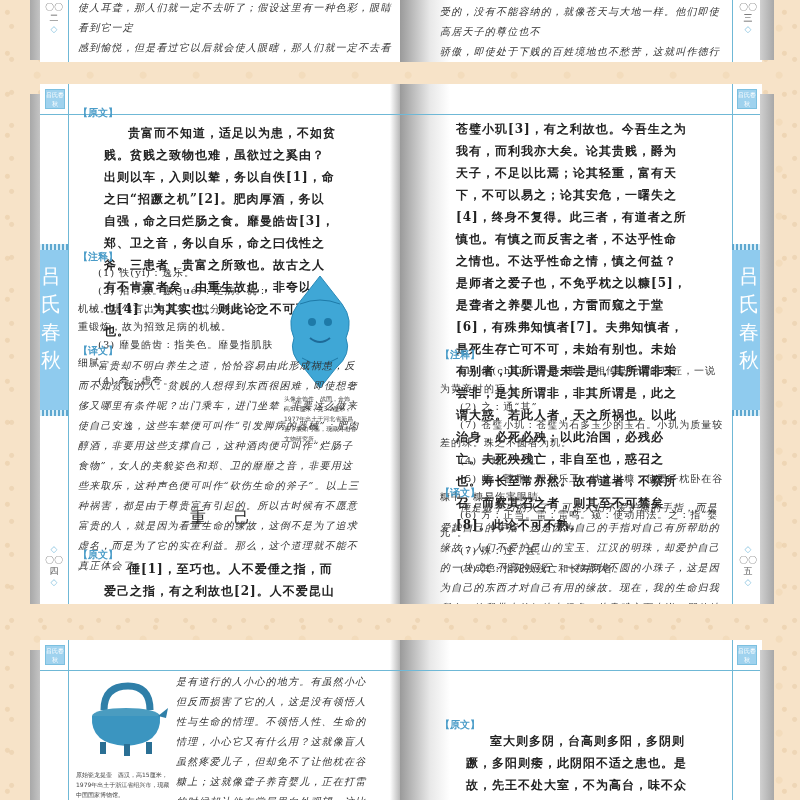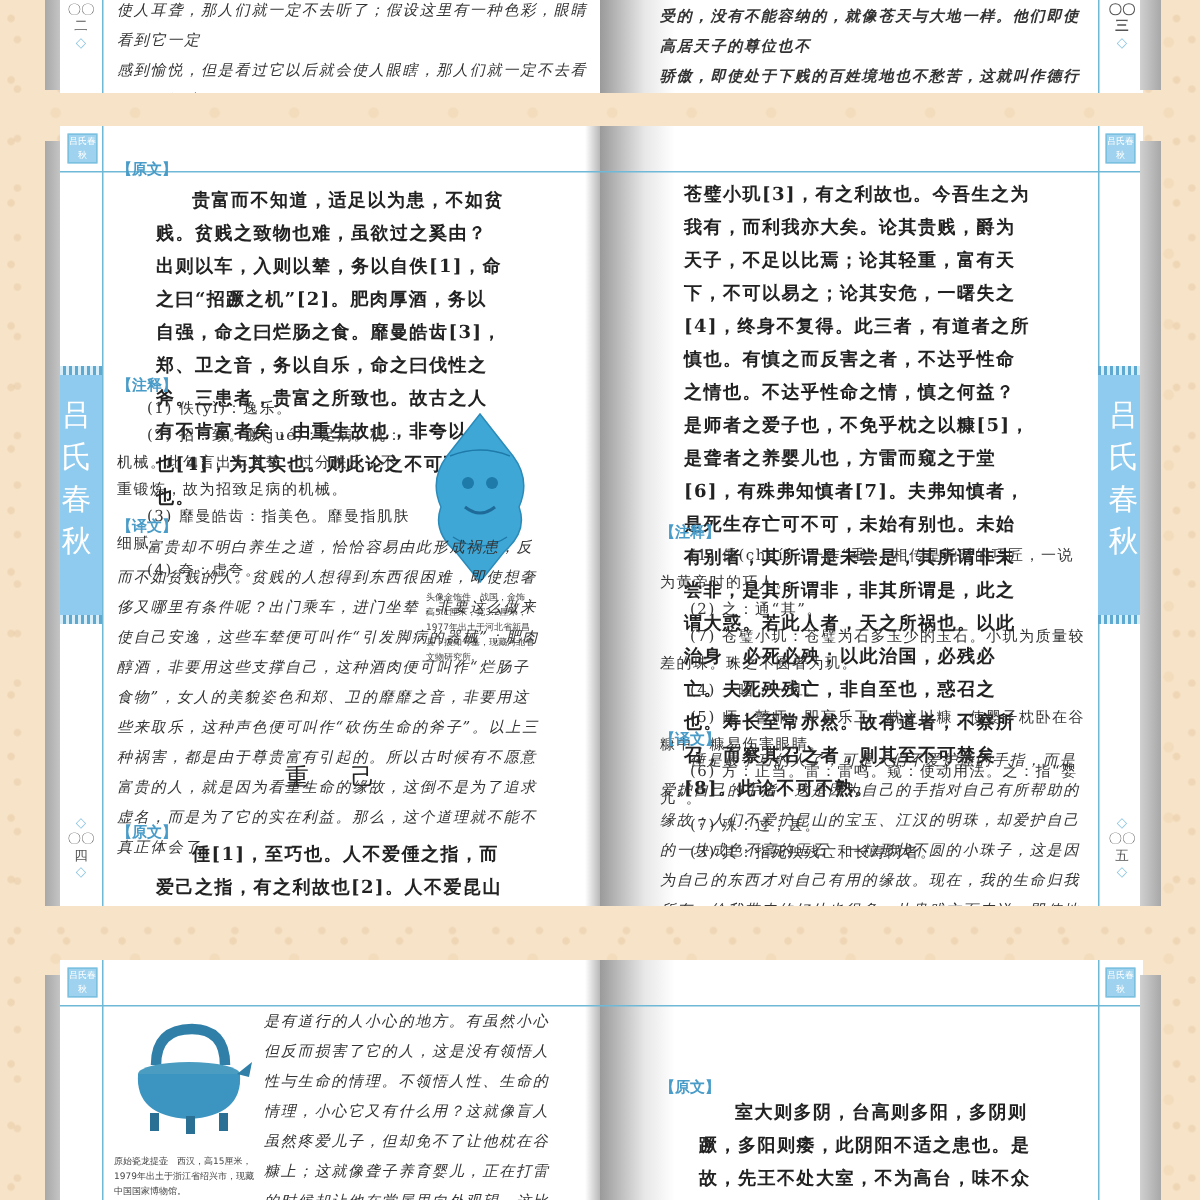--- a/index.html
+++ b/index.html
@@ -46,21 +46,21 @@
     <div class="vline" style="left:28px;"></div>
     <div class="pnum" style="left:4px;top:2px;">
       <span>〇〇二</span>
       <span class="dia">◇</span>
     </div>
     <div class="txt txt-trans" style="left:38px;top:-2px;width:320px;">
       <div>使人耳聋，那人们就一定不去听了；假设这里有一种色彩，眼睛看到它一定</div>
       <div>感到愉悦，但是看过它以后就会使人眼瞎，那人们就一定不去看了；假设这</div>
     </div>
   </div>
-  <div class="page" style="left:400px;top:0;width:362px;height:62px;font-weight:bold;">
+  <div class="page" style="left:400px;top:0;width:362px;height:62px;">
     <div class="gutter-r"></div>
     <div class="vline" style="left:332px;"></div>
     <div class="txt txt-trans" style="left:40px;top:2px;width:290px;">
       <div>受的，没有不能容纳的，就像苍天与大地一样。他们即使高居天子的尊位也不</div>
       <div>骄傲，即使处于下贱的百姓境地也不愁苦，这就叫作德行完全的人。</div>
     </div>
     <div class="pnum" style="left:338px;top:2px;">
       <span>〇〇三</span>
       <span class="dia">◇</span>
     </div>

